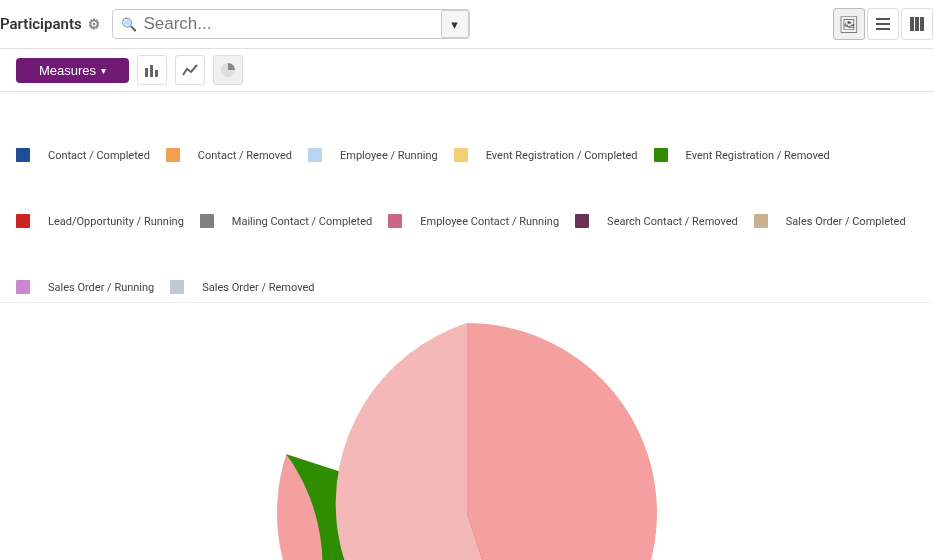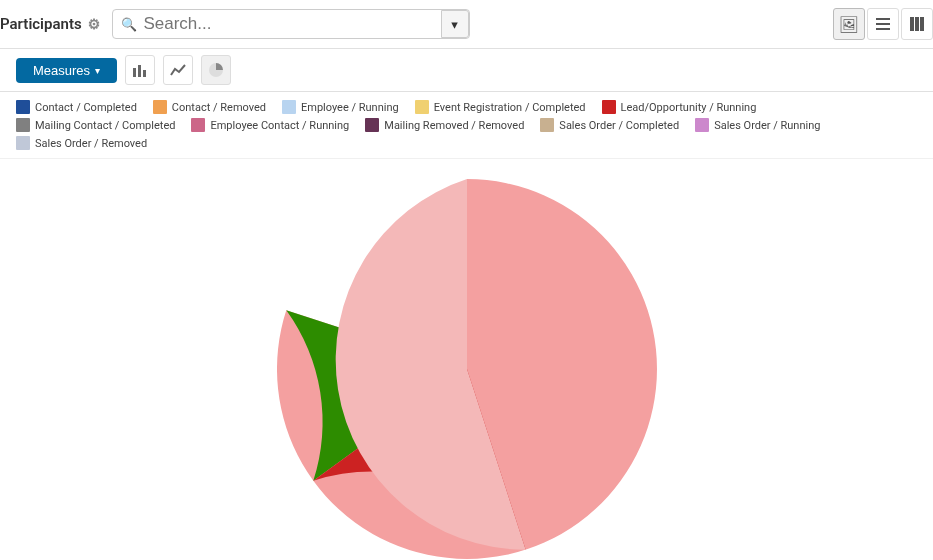--- a/index.html
+++ b/index.html
@@ -86,25 +86,25 @@
 
     .toolbar {
       display: flex;
       align-items: center;
       padding: 6px 16px;
       border-bottom: 1px solid #e0e0e0;
       gap: 8px;
     }
 
     .measures-btn {
-      background: #0369a1;
+      background: #701a75;
       color: #fff;
       border: none;
       border-radius: 4px;
-      padding: 5px 17px;
+      padding: 5px 23px;
       font-size: 13px;
       cursor: pointer;
       display: flex;
       align-items: center;
       gap: 5px;
     }
 
     .measures-btn .arrow { font-size: 10px; }
 
     .tool-btn {
@@ -129,23 +129,24 @@
       display: flex;
       flex-wrap: wrap;
       gap: 4px 16px;
       padding: 8px 16px;
       border-bottom: 1px solid #f0f0f0;
     }
 
     .legend-item {
       display: flex;
       align-items: center;
-      gap: 5px;
+      gap: 18px;
       font-size: 11px;
       color: #444;
+      margin-top: 48px;
     }
 
     .legend-color {
       width: 14px;
       height: 14px;
       flex-shrink: 0;
       border-radius: 1px;
     }
 
     .chart-area {
@@ -231,34 +232,38 @@
     </div>
     <div class="legend-item">
       <div class="legend-color" style="background: rgb(184, 212, 240);"></div>
       <span>Employee / Running</span>
     </div>
     <div class="legend-item">
       <div class="legend-color" style="background: rgb(240, 208, 112);"></div>
       <span>Event Registration / Completed</span>
     </div>
     <div class="legend-item">
+      <div class="legend-color" style="background: rgb(45, 140, 0);"></div>
+      <span>Event Registration / Removed</span>
+    </div>
+    <div class="legend-item">
       <div class="legend-color" style="background: rgb(204, 34, 34);"></div>
       <span>Lead/Opportunity / Running</span>
     </div>
     <div class="legend-item">
       <div class="legend-color" style="background: rgb(128, 128, 128);"></div>
       <span>Mailing Contact / Completed</span>
     </div>
     <div class="legend-item">
       <div class="legend-color" style="background: rgb(204, 102, 136);"></div>
       <span>Employee Contact / Running</span>
     </div>
     <div class="legend-item">
       <div class="legend-color" style="background: rgb(102, 51, 85);"></div>
-      <span>Mailing Removed / Removed</span>
+      <span>Search Contact / Removed</span>
     </div>
     <div class="legend-item">
       <div class="legend-color" style="background: rgb(200, 176, 144);"></div>
       <span>Sales Order / Completed</span>
     </div>
     <div class="legend-item">
       <div class="legend-color" style="background: rgb(204, 136, 204);"></div>
       <span>Sales Order / Running</span>
     </div>
     <div class="legend-item">

